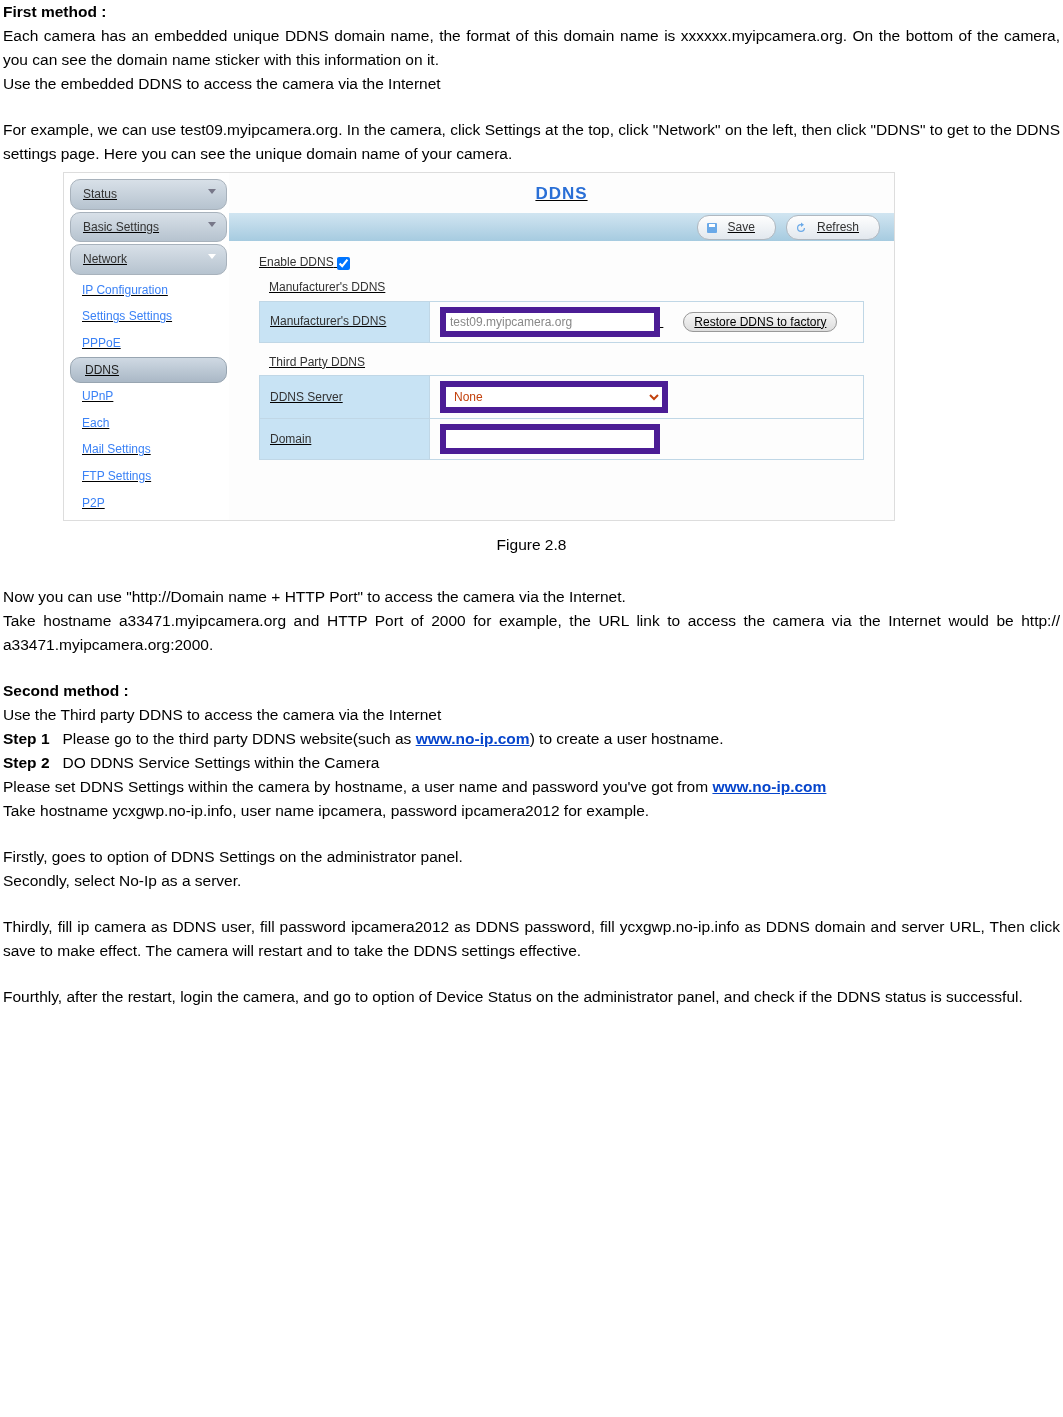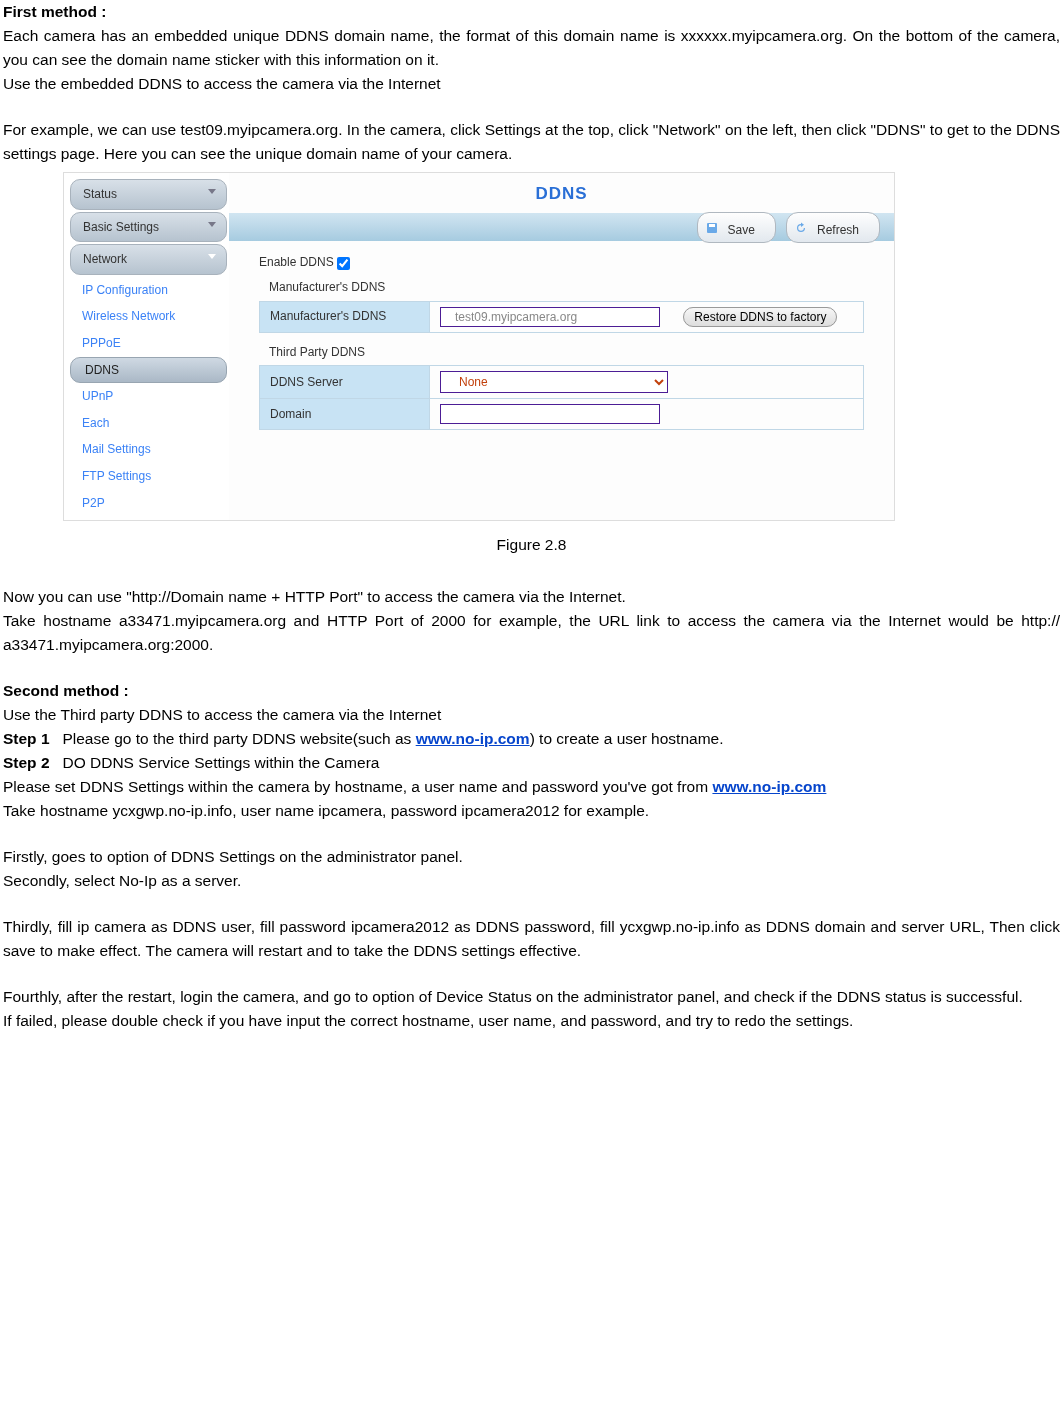--- a/index.html
+++ b/index.html
@@ -20,20 +20,21 @@
   .figure-caption { text-align: center; margin: 6px 0; }
 
   
   .figure {
     width: 832px;
     margin: 6px 0 12px 60px;
     border: 1px solid #ddd;
     background: #fff;
     display: flex;
     font-size: 12px;
+    text-decoration: underline;
   }
   .sidebar {
     width: 165px;
     background: #fff;
     padding: 4px 0 4px 4px;
   }
   .cat {
     background: linear-gradient(#d8e0e8, #b6c3cf);
     color: #333;
     padding: 5px 12px;
@@ -85,21 +86,21 @@
     display: flex;
     justify-content: flex-end;
     align-items: center;
     padding-right: 14px;
     gap: 10px;
   }
   .pillbtn {
     background: linear-gradient(#fefefe, #e2e8ee);
     border: 1px solid #b0b8c0;
     border-radius: 12px;
-    padding: 8px 20px 2px 30px;
+    padding: 2px 20px 2px 30px;
     font-size: 12px;
     color: #333;
     display: inline-flex;
     align-items: center;
     position: relative;
   }
   .pillbtn .ic {
     position: absolute;
     left: 8px; top: 50%;
     transform: translateY(-50%);
@@ -116,22 +117,22 @@
     font-size: 12px;
     vertical-align: middle;
   }
   .tbl td.lbl {
     background: #c8e3f4;
     width: 170px;
     color: #333;
   }
   .tbl input[type=text], .tbl select {
     font-size: 12px;
-    padding: 2px 14px;
-    border: 1px solid #4c1d95;
+    padding: 2px 4px;
+    border: 6px solid #4c1d95;
     background: #fff;
     color: #888;
   }
   .tbl input[type=text] { width: 220px; }
   .tbl select { width: 228px; color: #c2410c; }
   .restore-btn {
     background: linear-gradient(#f7f7f7, #ddd);
     border: 1px solid #999;
     border-radius: 10px;
     padding: 2px 10px;
@@ -148,21 +149,21 @@
   <p class="para">Use the embedded DDNS to access the camera via the Internet</p>
   <div class="spacer"></div>
   <p class="para">For example, we can use test09.myipcamera.org. In the camera, click Settings at the top, click "Network" on the left, then click "DDNS" to get to the DDNS settings page. Here you can see the unique domain name of your camera.</p>
 
   <div class="figure">
     <div class="sidebar">
       <div class="cat">Status</div>
       <div class="cat">Basic Settings</div>
       <div class="cat open">Network</div>
       <div class="subitem">IP Configuration</div>
-      <div class="subitem">Wireless Network</div>
+      <div class="subitem">Settings Settings</div>
       <div class="subitem">PPPoE</div>
       <div class="subitem active">DDNS</div>
       <div class="subitem">UPnP</div>
       <div class="subitem">Each</div>
       <div class="subitem">Mail Settings</div>
       <div class="subitem">FTP Settings</div>
       <div class="subitem">P2P</div>
     </div>
     <div class="main">
       <div class="title-ddns">DDNS</div>
@@ -248,14 +249,13 @@
   </p>
 
   <p class="para">Take hostname ycxgwp.no-ip.info, user name ipcamera, password ipcamera2012 for example.</p>
   <div class="spacer"></div>
   <p class="para">Firstly, goes to option of DDNS Settings on the administrator panel.</p>
   <p class="para">Secondly, select No-Ip as a server.</p>
   <div class="spacer"></div>
   <p class="para">Thirdly, fill ip camera as DDNS user, fill password ipcamera2012 as DDNS password, fill ycxgwp.no-ip.info as DDNS domain and server URL, Then click save to make effect. The camera will restart and to take the DDNS settings effective.</p>
   <div class="spacer"></div>
   <p class="para">Fourthly, after the restart, login the camera, and go to option of Device Status on the administrator panel, and check if the DDNS status is successful.</p>
-  <p class="para">If failed, please double check if you have input the correct hostname, user name, and password, and try to redo the settings.</p>
 </div>
 
 </body></html>

